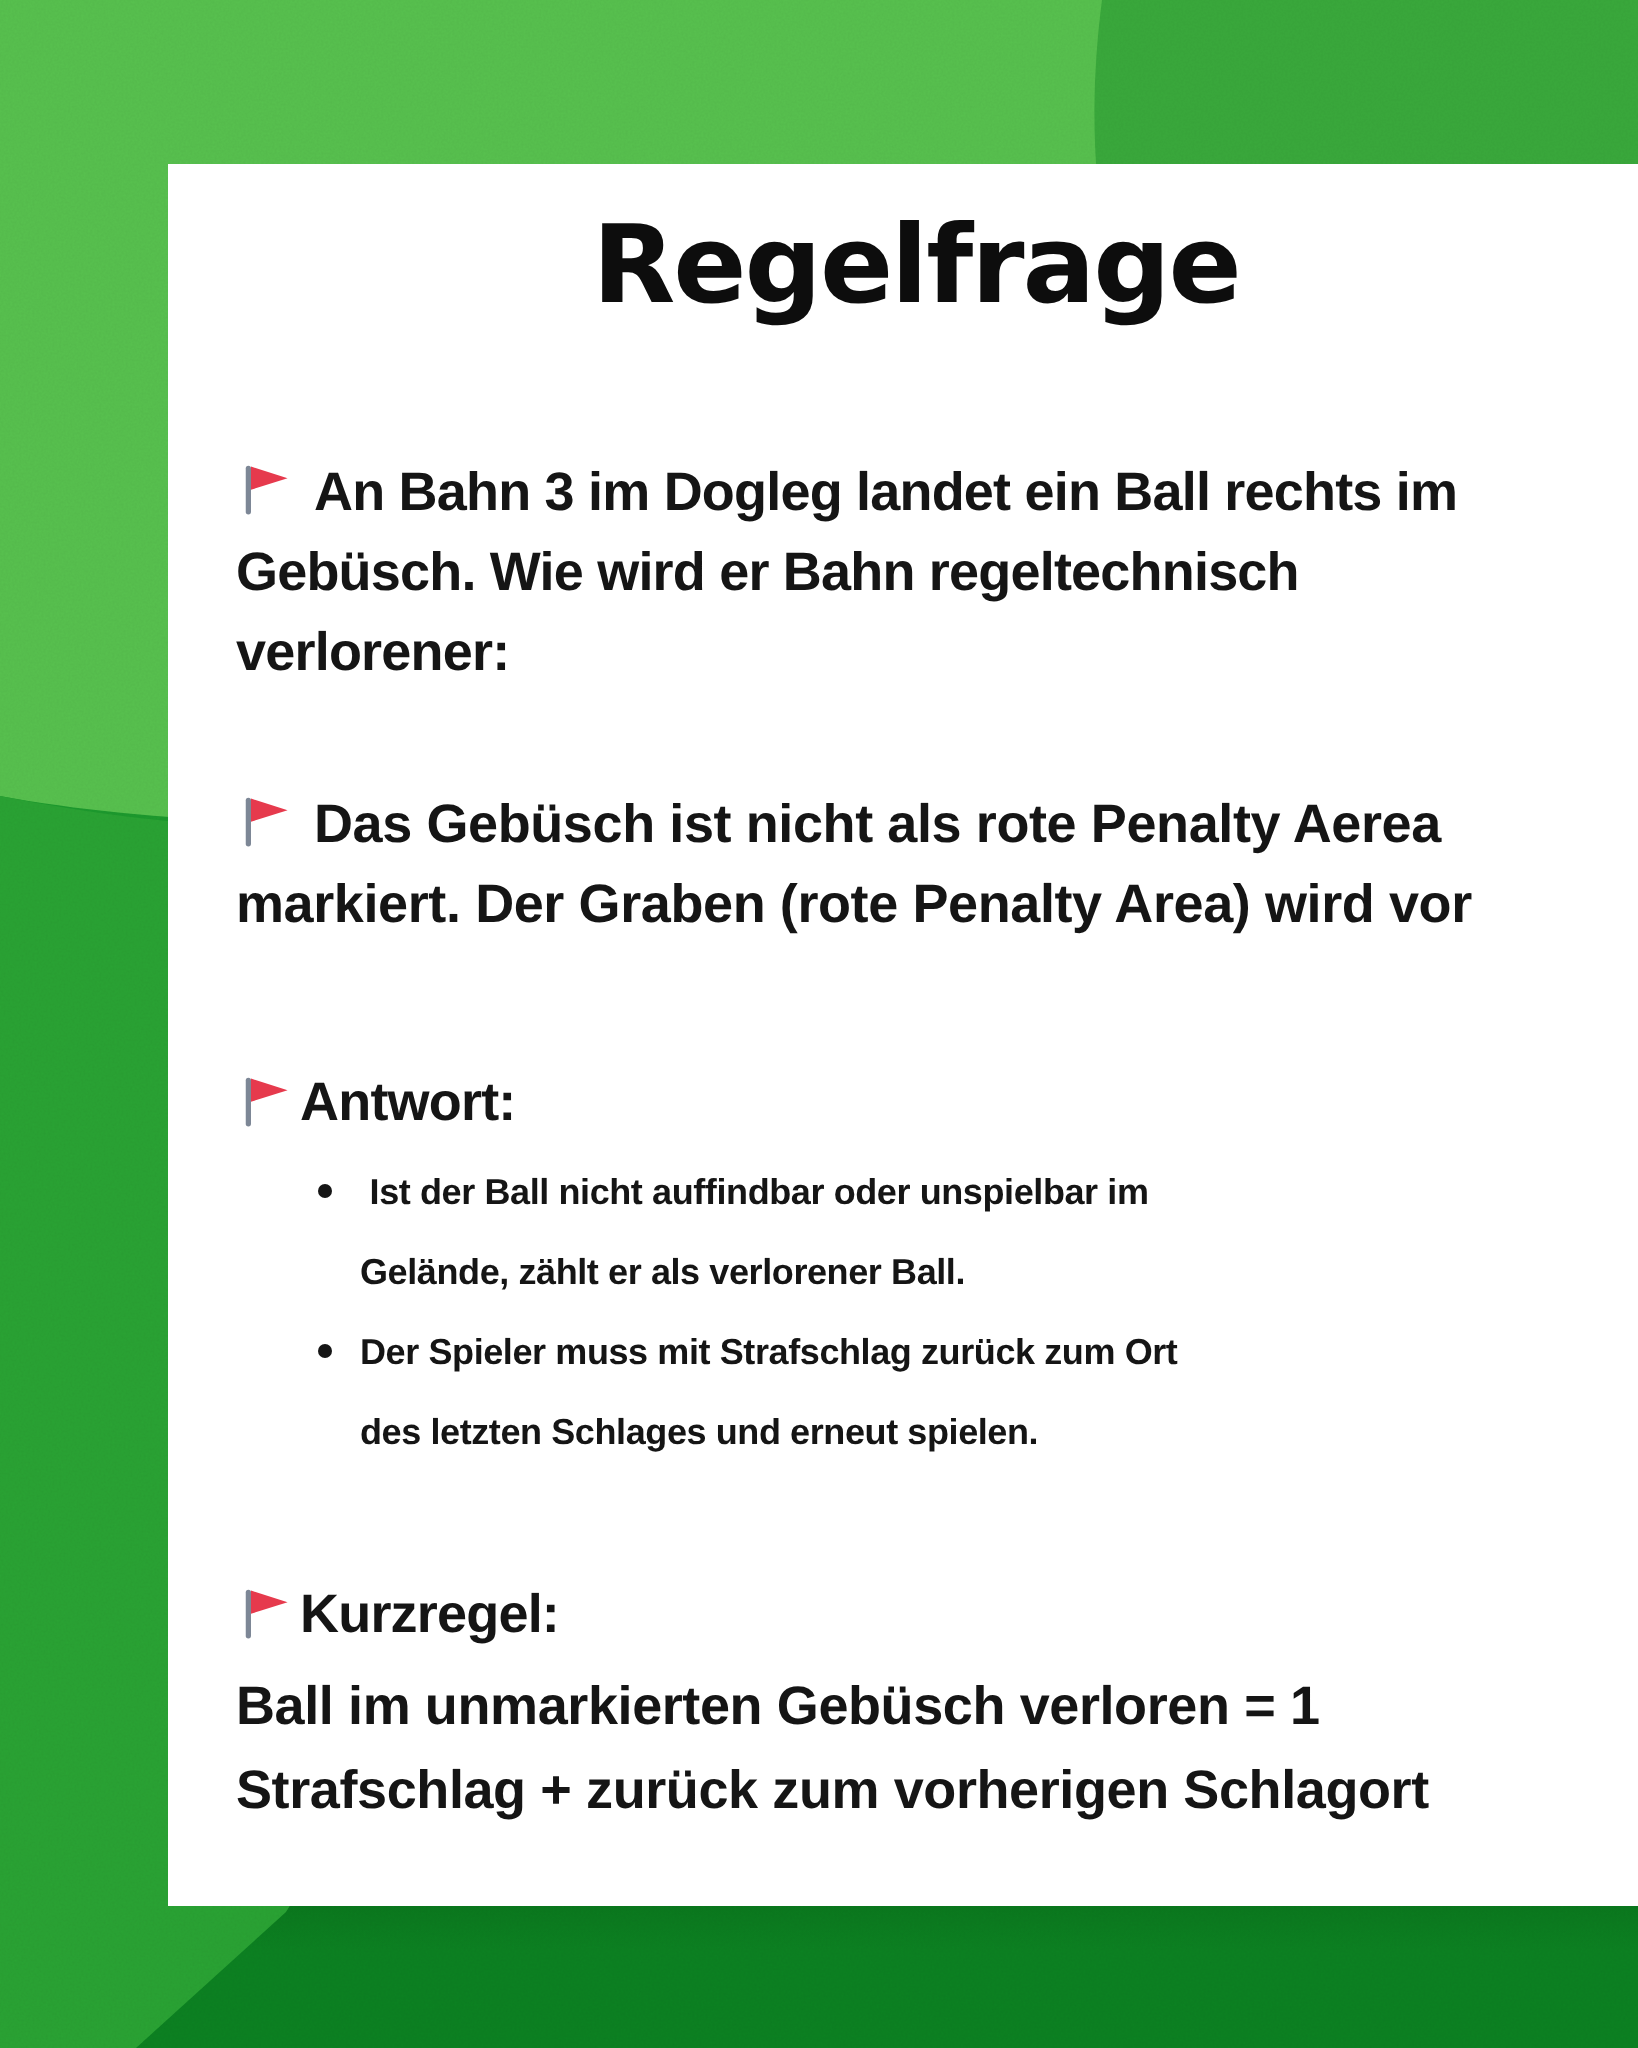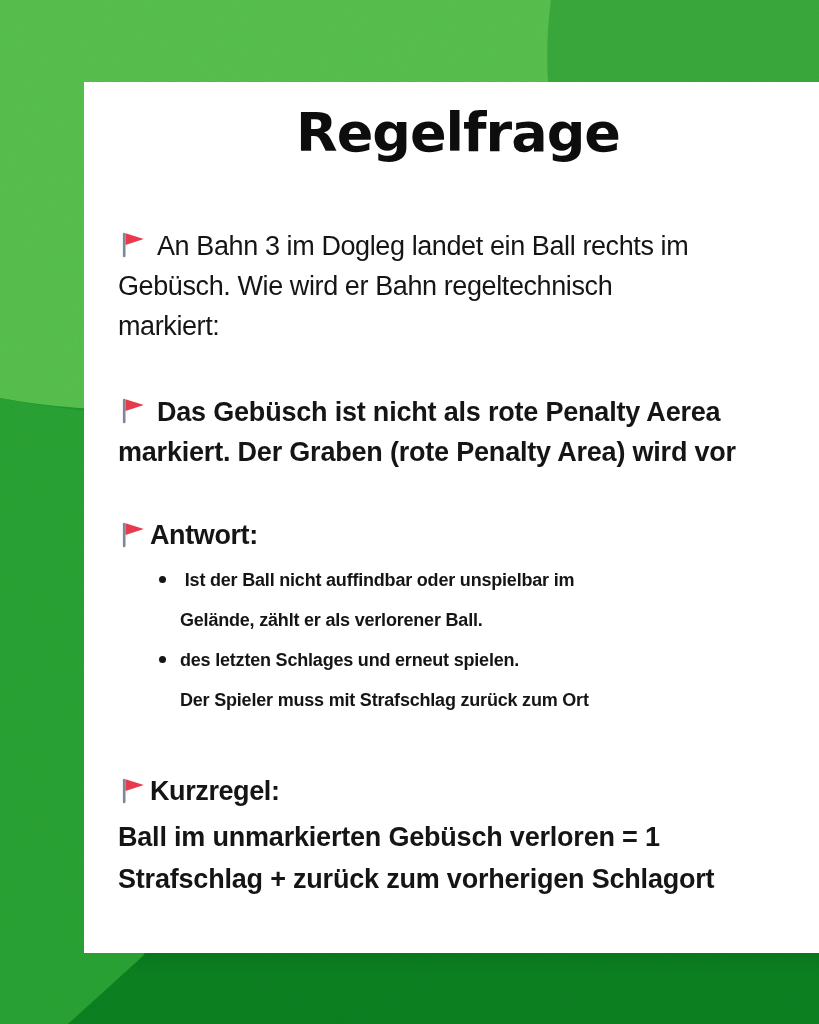--- a/index.html
+++ b/index.html
@@ -12,29 +12,29 @@
     position:absolute;left:84px;top:82px;width:748px;height:871px;
     background:#ffffff;box-sizing:border-box;padding:0 34px;
   }
   .title{
     margin:22px 0 0 0;text-align:center;
     font-family:"DejaVu Sans","Liberation Sans",sans-serif;
     font-weight:800;font-size:54px;line-height:58px;letter-spacing:-1px;color:#0d0d0d;
   }
   .para{font-size:27px;color:#151515;}
   .para .line{line-height:40px;white-space:pre;}
-  .bold{font-weight:400;letter-spacing:-0.4px;}
+  .bold{font-weight:700;letter-spacing:-0.4px;}
   .reg{font-weight:700;letter-spacing:-0.2px;}
   .q{margin-top:64px;}
   .n{margin-top:46px;}
   .section-head{
     display:flex;align-items:center;font-size:27px;font-weight:700;
     letter-spacing:-0.4px;color:#151515;line-height:38px;white-space:pre;
   }
-  .answer-head{margin-top:44px;}
+  .answer-head{margin-top:60px;}
   .kurz-head{margin-top:52px;}
   .flag{display:inline-block;vertical-align:-5px;line-height:0;}
   .flag svg{display:block;}
   .flag.gap{margin-right:9px;}
   .flag.tight{margin-right:2px;}
   .bullets{margin-top:6px;}
   .bullet-row{display:flex;}
   .bullet-dot{
     width:7px;height:7px;border-radius:50%;background:#151515;
     margin:16px 14px 0 41px;flex:none;
@@ -81,21 +81,21 @@
 <div class="card">
 
   <h1 class="title">Regelfrage</h1>
 
   <div class="para bold q">
     <div class="line"><span class="flag gap"><svg viewBox="0 0 32 32" width="30" height="30">
             <rect x="5.2" y="3" width="2.8" height="26" rx="1.4" fill="#7d8796"></rect>
             <path d="M8,3.5 L27.5,9.7 L8,15.9 Z" fill="#e63a4d"></path>
           </svg></span><span>An Bahn 3 im Dogleg landet ein Ball rechts im</span></div>
     <div class="line">Gebüsch. Wie wird er Bahn regeltechnisch</div>
-    <div class="line">markiert:</div>
+    <div class="line">verlorener:</div>
   </div>
 
   <div class="para reg n">
     <div class="line"><span class="flag gap"><svg viewBox="0 0 32 32" width="30" height="30">
             <rect x="5.2" y="3" width="2.8" height="26" rx="1.4" fill="#7d8796"></rect>
             <path d="M8,3.5 L27.5,9.7 L8,15.9 Z" fill="#e63a4d"></path>
           </svg></span><span>Das Gebüsch ist nicht als rote Penalty Aerea</span></div>
     <div class="line">markiert. Der Graben (rote Penalty Area) wird vor</div>
   </div>
 
@@ -111,22 +111,22 @@
     <div class="bullet-row">
       <span class="bullet-dot"></span>
       <div class="bullet-text para reg">
         <div class="line"> Ist der Ball nicht auffindbar oder unspielbar im</div>
         <div class="line">Gelände, zählt er als verlorener Ball.</div>
       </div>
     </div>
     <div class="bullet-row">
       <span class="bullet-dot"></span>
       <div class="bullet-text para reg">
+        <div class="line">Der Spieler muss mit Strafschlag zurück zum Ort</div>
         <div class="line">des letzten Schlages und erneut spielen.</div>
-        <div class="line">Der Spieler muss mit Strafschlag zurück zum Ort</div>
       </div>
     </div>
   </div>
 
   <div class="section-head kurz-head">
     <span class="flag tight"><svg viewBox="0 0 32 32" width="30" height="30">
           <rect x="5.2" y="3" width="2.8" height="26" rx="1.4" fill="#7d8796"></rect>
           <path d="M8,3.5 L27.5,9.7 L8,15.9 Z" fill="#e63a4d"></path>
         </svg></span>
     <span>Kurzregel:</span>

